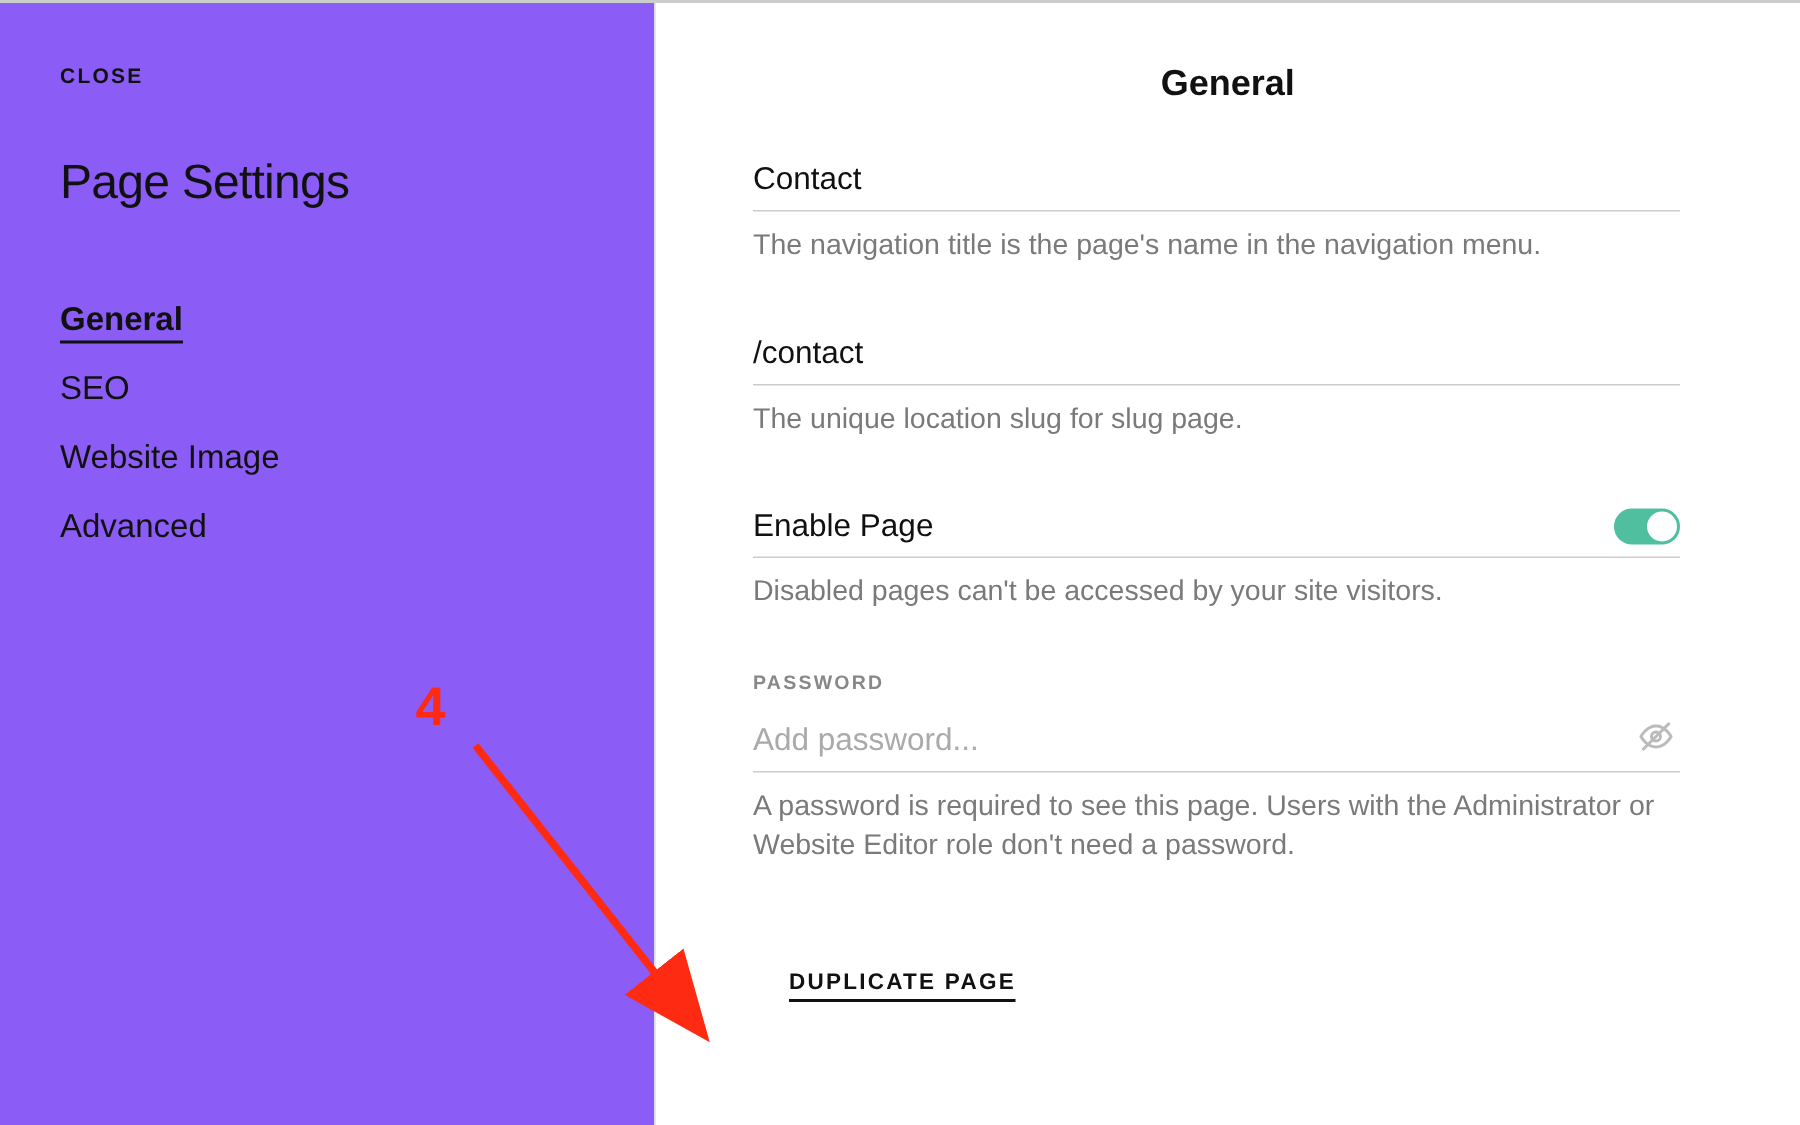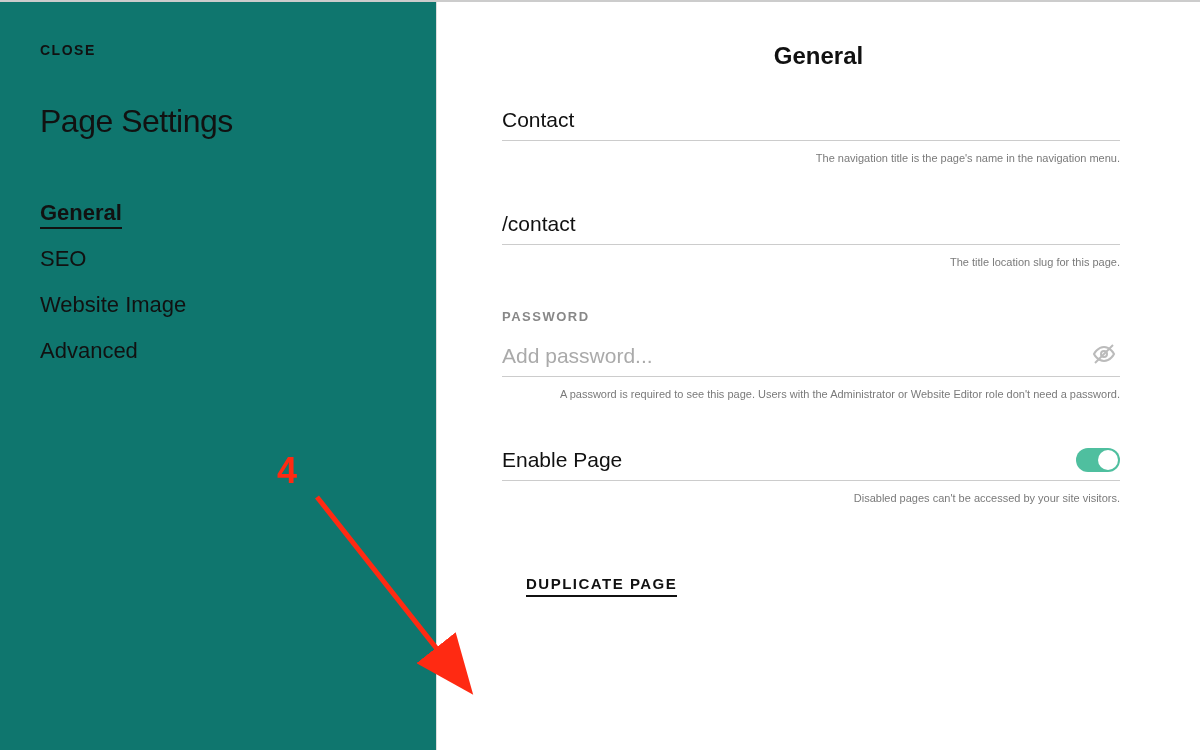--- a/index.html
+++ b/index.html
@@ -12,21 +12,21 @@
       width: 1200px;
       height: 750px;
       background: #fff;
       display: flex;
       overflow: hidden;
       border-top: 2px solid #ccc;
     }
     .sidebar {
       width: 437px;
       height: 100%;
-      background: #0f766e;
+      background: #8b5cf6;
       padding: 40px 40px 40px 40px;
       border-right: 1px solid #ddd;
     }
     .close-btn {
       font-size: 14px;
       font-weight: 600;
       letter-spacing: 1.5px;
       color: #111;
       cursor: pointer;
       margin-bottom: 45px;
@@ -86,25 +86,24 @@
       font-size: 21px;
       color: #111;
       padding: 8px 0;
       outline: none;
       background: transparent;
     }
     .field-input::placeholder {
       color: #aaa;
     }
     .field-help {
-      font-size: 11px;
+      font-size: 19px;
       color: #7a7a7a;
       margin-top: 10px;
       line-height: 1.4;
-      text-align: right;
     }
     .toggle-row {
       display: flex;
       justify-content: space-between;
       align-items: center;
       border-bottom: 1px solid #ccc;
       padding: 8px 0;
     }
     .toggle-label {
       font-size: 21px;
@@ -185,48 +184,48 @@
   <div class="main-header">General</div>
   <div class="content">
 
     <div class="field-group">
       <input class="field-input" type="text" value="Contact" style="">
       <div class="field-help">The navigation title is the page's name in the navigation menu.</div>
     </div>
 
     <div class="field-group">
       <input class="field-input" type="text" value="/contact" style="">
-      <div class="field-help">The title location slug for this page.</div>
+      <div class="field-help">The unique location slug for slug page.</div>
+    </div>
+
+    <div class="field-group">
+      <div class="toggle-row">
+        <div class="toggle-label">Enable Page</div>
+        <div class="toggle">
+          <div class="toggle-knob"></div>
+        </div>
+      </div>
+      <div class="field-help">Disabled pages can't be accessed by your site visitors.</div>
     </div>
 
     <div class="field-group">
       <div class="field-label-small">PASSWORD</div>
       <div class="password-row">
         <input class="field-input" type="text" placeholder="Add password..." style="">
         <span class="eye-icon">
           <svg width="24" height="24" viewBox="0 0 24 24" fill="none" stroke="currentColor" stroke-width="2">
             <path d="M2 12s3.5-7 10-7 10 7 10 7-3.5 7-10 7-10-7-10-7z"></path>
             <circle cx="12" cy="12" r="3"></circle>
             <line x1="3" y1="21" x2="21" y2="3"></line>
           </svg>
         </span>
       </div>
       <div class="field-help">A password is required to see this page. Users with the Administrator or Website Editor role don't need a password.</div>
     </div>
 
-    <div class="field-group">
-      <div class="toggle-row">
-        <div class="toggle-label">Enable Page</div>
-        <div class="toggle">
-          <div class="toggle-knob"></div>
-        </div>
-      </div>
-      <div class="field-help">Disabled pages can't be accessed by your site visitors.</div>
-    </div>
-
     <span class="duplicate-link">DUPLICATE PAGE</span>
 
   </div>
 </div>
 
 <div class="annotation-number">4</div>
 <svg class="annotation-arrow" width="200" height="230">
   <defs>
     <marker id="arrowhead" markerWidth="12" markerHeight="10" refX="10" refY="5" orient="auto">
       <polygon points="0 0, 12 5, 0 10" fill="#ff2a12"></polygon>

